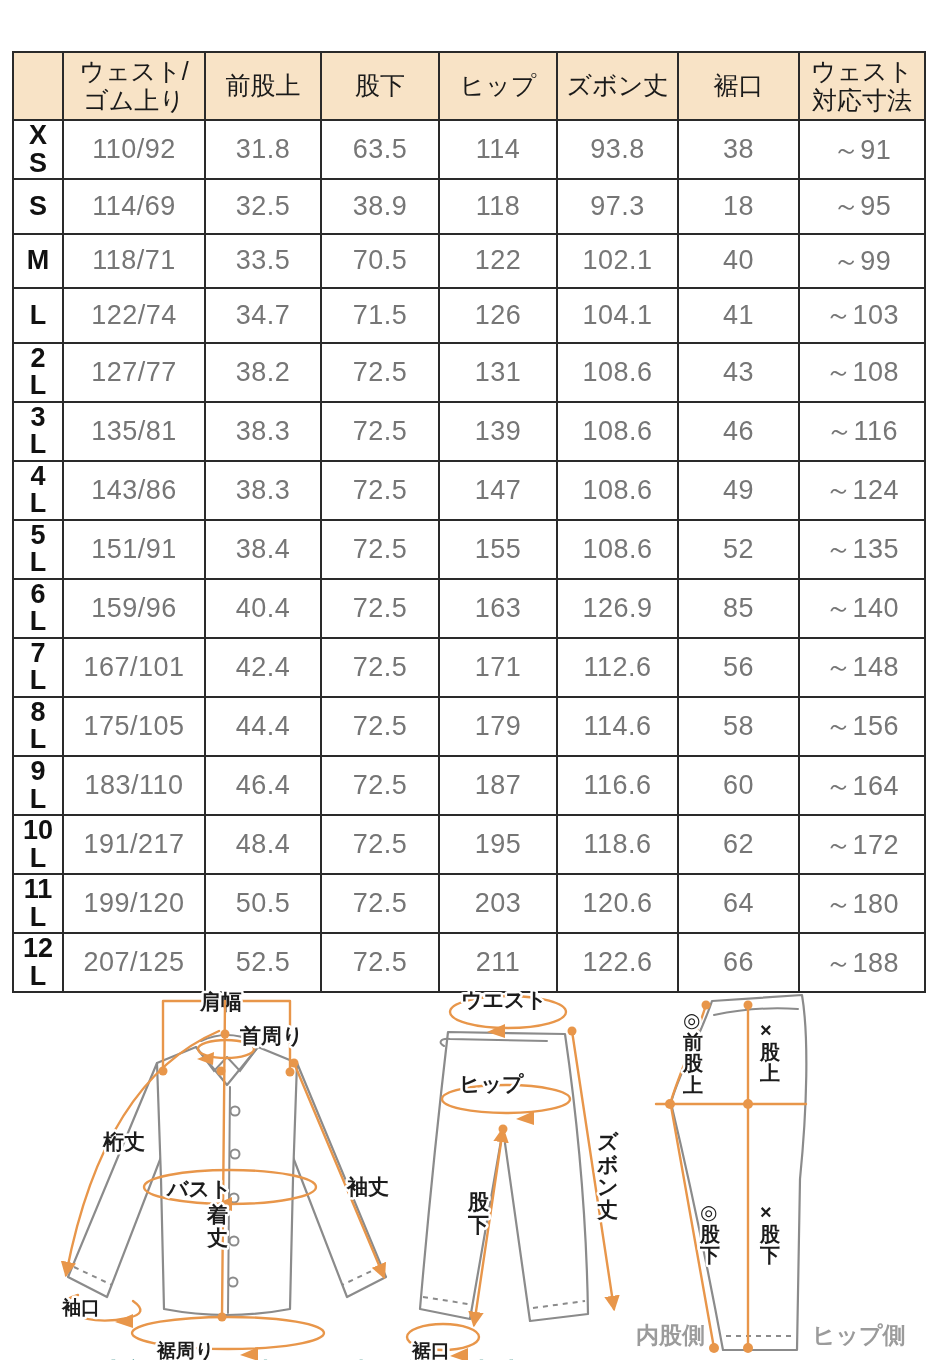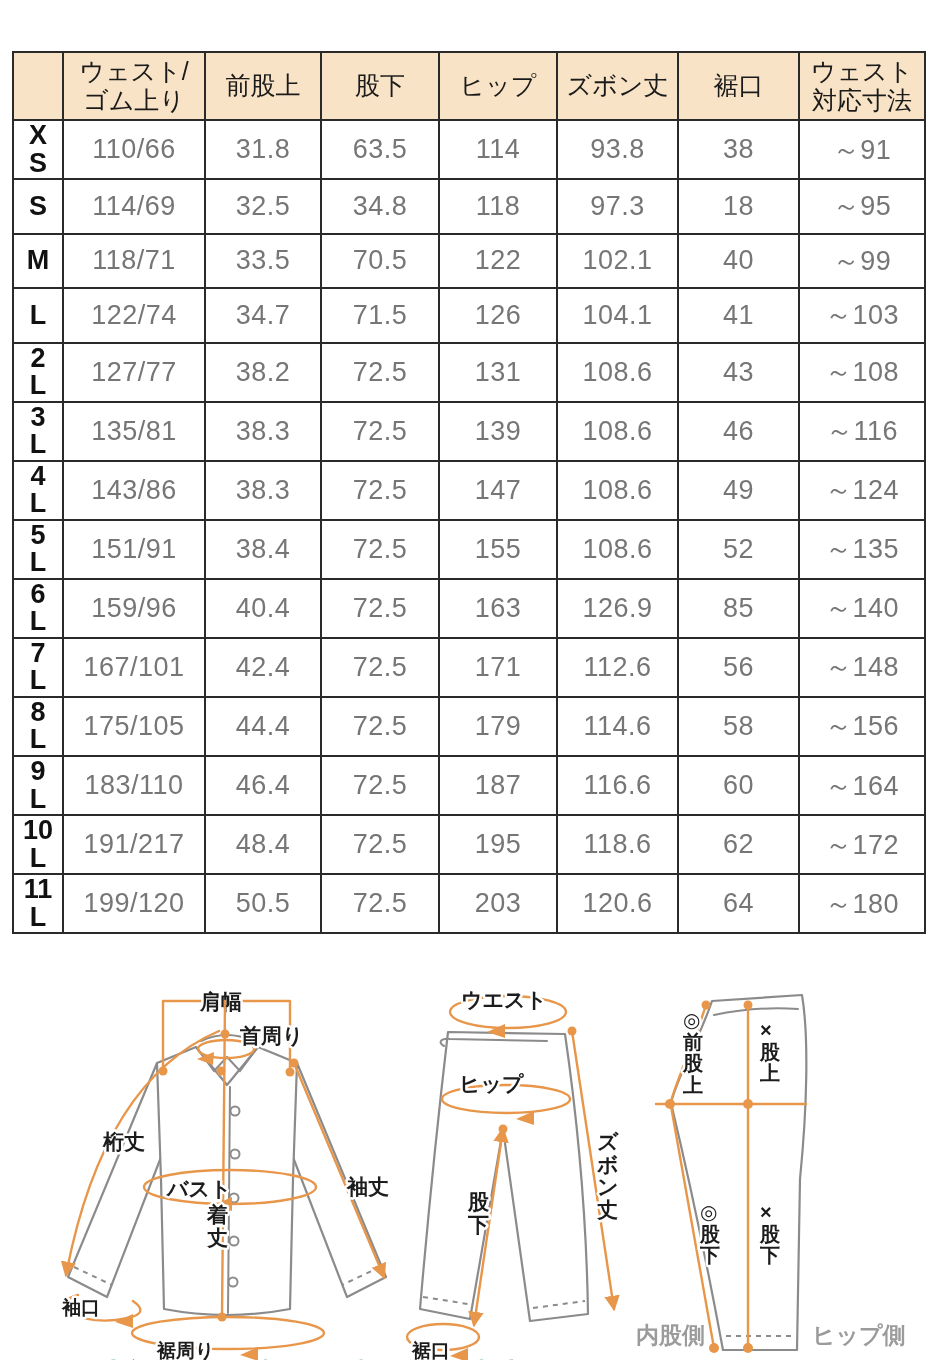--- a/index.html
+++ b/index.html
@@ -87,33 +87,33 @@
           <th>ズボン丈</th>
           <th>裾口</th>
           <th>ウェスト
 対応寸法</th>
         </tr>
     </thead>
     <tbody id="size-table-body">
         <tr>
           <th class="size-cell">X
 S</th>
-          <td>110/66</td>
+          <td>110/92</td>
           <td>31.8</td>
           <td>63.5</td>
           <td>114</td>
           <td>93.8</td>
           <td>38</td>
           <td>～91</td>
         </tr>
         <tr>
           <th class="size-cell">S</th>
           <td>114/69</td>
           <td>32.5</td>
-          <td>34.8</td>
+          <td>38.9</td>
           <td>118</td>
           <td>97.3</td>
           <td>18</td>
           <td>～95</td>
         </tr>
         <tr>
           <th class="size-cell">M</th>
           <td>118/71</td>
           <td>33.5</td>
           <td>70.5</td>
@@ -235,20 +235,31 @@
           <th class="size-cell">11
 L</th>
           <td>199/120</td>
           <td>50.5</td>
           <td>72.5</td>
           <td>203</td>
           <td>120.6</td>
           <td>64</td>
           <td>～180</td>
         </tr>
+        <tr>
+          <th class="size-cell">12
+L</th>
+          <td>207/125</td>
+          <td>52.5</td>
+          <td>72.5</td>
+          <td>211</td>
+          <td>122.6</td>
+          <td>66</td>
+          <td>～188</td>
+        </tr>
       </tbody>
   </table>
 
   <svg class="diagrams" width="940" height="418" viewBox="0 0 940 418">
     <defs>
       <marker id="arr" viewBox="0 0 10 10" refX="8.5" refY="5" markerWidth="6.5" markerHeight="6.5" orient="auto-start-reverse">
         <path d="M0,0 L10,5 L0,10 z" fill="#e8964a"></path>
       </marker>
     </defs>
 

